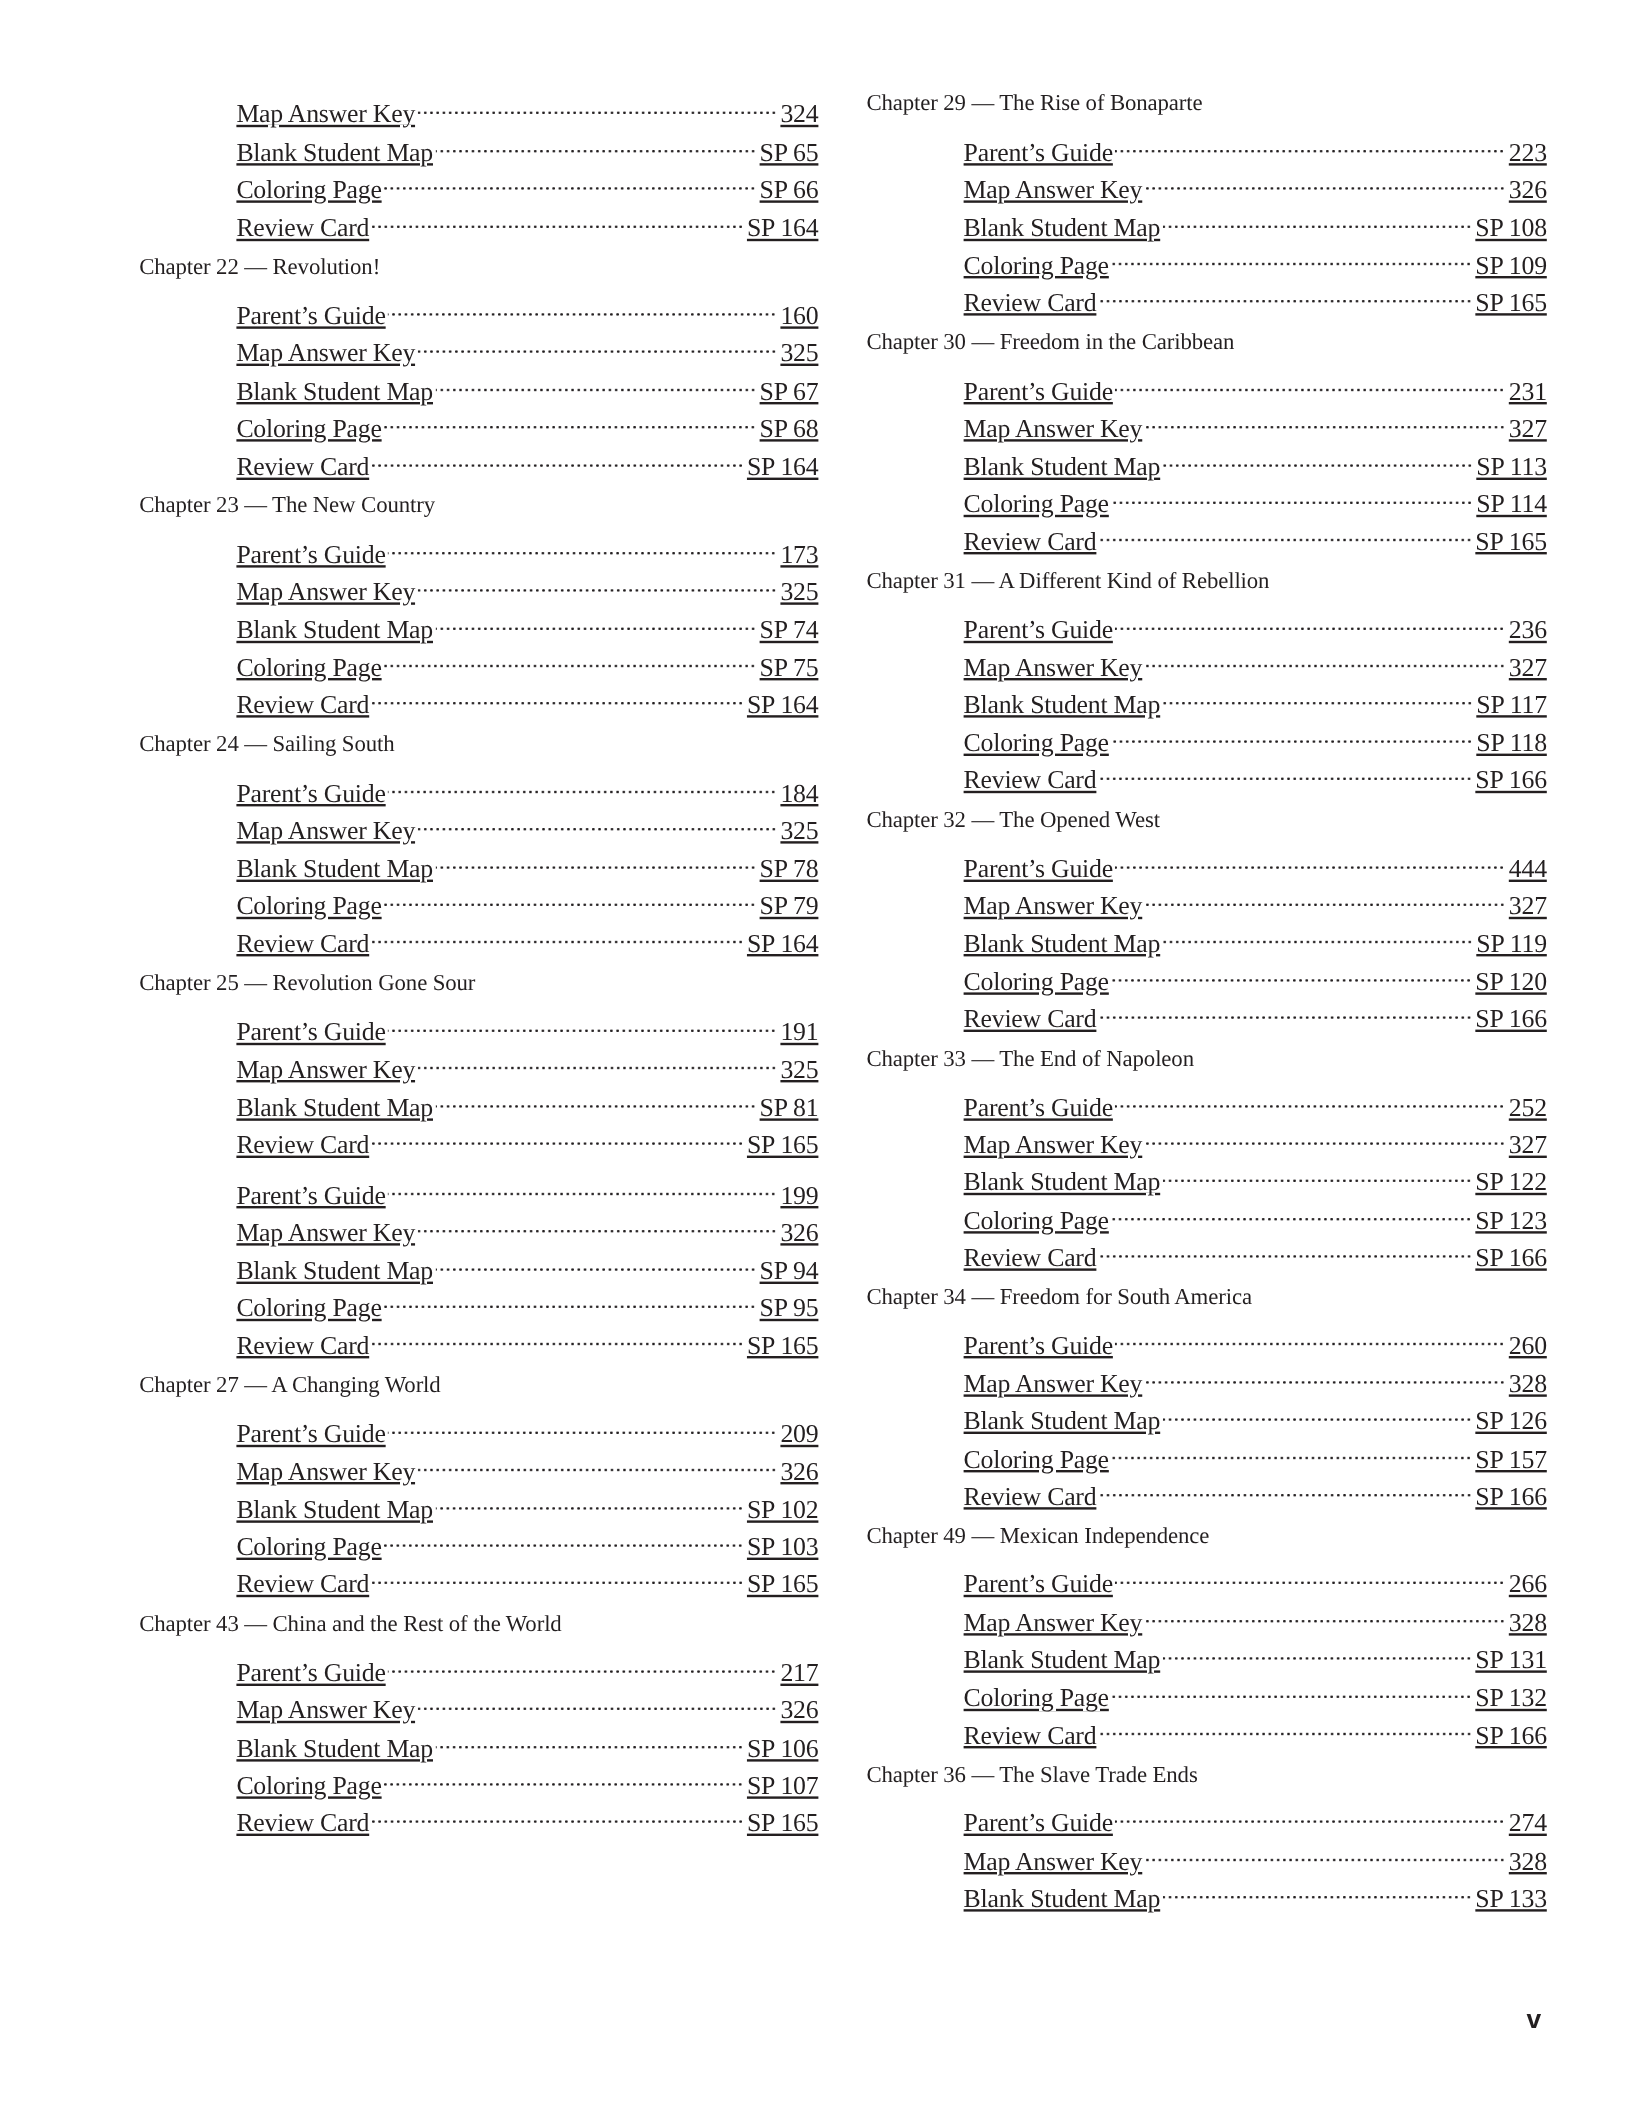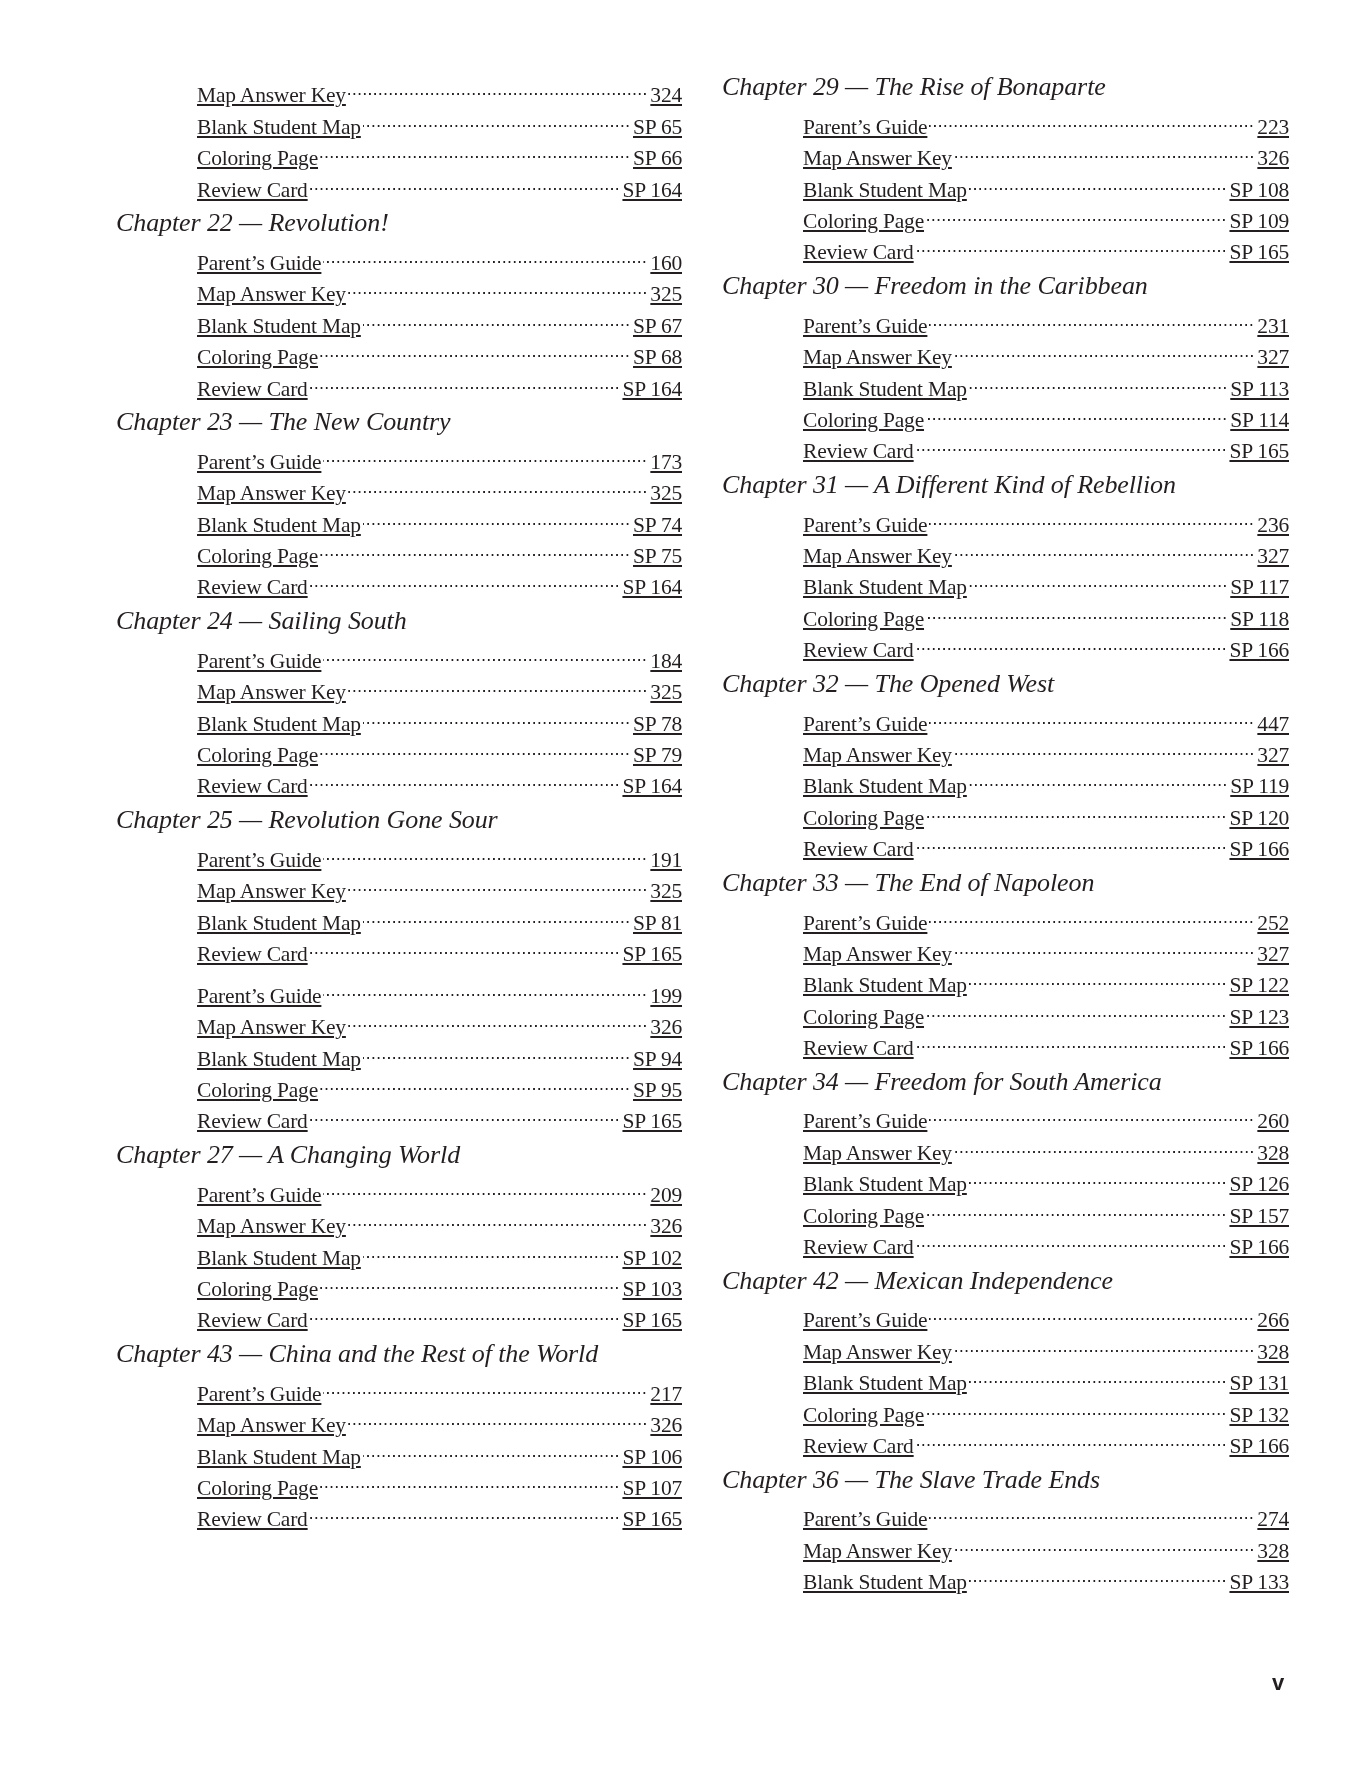--- a/index.html
+++ b/index.html
@@ -22,26 +22,25 @@
   .col-left { left: 116px; width: 566px; }
   .col-right { left: 722px; width: 567px; }
 
   .chapter {
     margin: 0;
     padding: 0;
   }
   .chapter + .chapter { margin-top: 10.6px; }
 
   .chapter-title {
-    font-size: 26px;
+    font-size: 19px;
     line-height: 31.4px;
     height: 31.4px;
     white-space: nowrap;
     letter-spacing: -0.1px;
-    font-style: italic;
   }
   .entries {
     list-style: none;
     margin: 0;
     padding: 0;
     text-decoration: underline;
   }
   .entry {
     display: flex;
     align-items: baseline;
@@ -407,21 +406,21 @@
     <span class="entry-page">SP 166</span>
   </li>
       </ul>
   </section>
     <section class="chapter">
     <div class="chapter-title">Chapter 32 — The Opened West</div>
     <ul class="entries">
         <li class="entry">
     <span class="entry-label">Parent’s Guide</span>
     <span class="leader"></span>
-    <span class="entry-page">447</span>
+    <span class="entry-page">444</span>
   </li>
         <li class="entry">
     <span class="entry-label">Map Answer Key</span>
     <span class="leader"></span>
     <span class="entry-page">327</span>
   </li>
         <li class="entry">
     <span class="entry-label">Blank Student Map</span>
     <span class="leader"></span>
     <span class="entry-page">SP 119</span>
@@ -492,21 +491,21 @@
     <span class="entry-page">SP 157</span>
   </li>
         <li class="entry">
     <span class="entry-label">Review Card</span>
     <span class="leader"></span>
     <span class="entry-page">SP 166</span>
   </li>
       </ul>
   </section>
     <section class="chapter">
-    <div class="chapter-title">Chapter 42 — Mexican Independence</div>
+    <div class="chapter-title">Chapter 49 — Mexican Independence</div>
     <ul class="entries">
         <li class="entry">
     <span class="entry-label">Parent’s Guide</span>
     <span class="leader"></span>
     <span class="entry-page">266</span>
   </li>
         <li class="entry">
     <span class="entry-label">Map Answer Key</span>
     <span class="leader"></span>
     <span class="entry-page">328</span>

